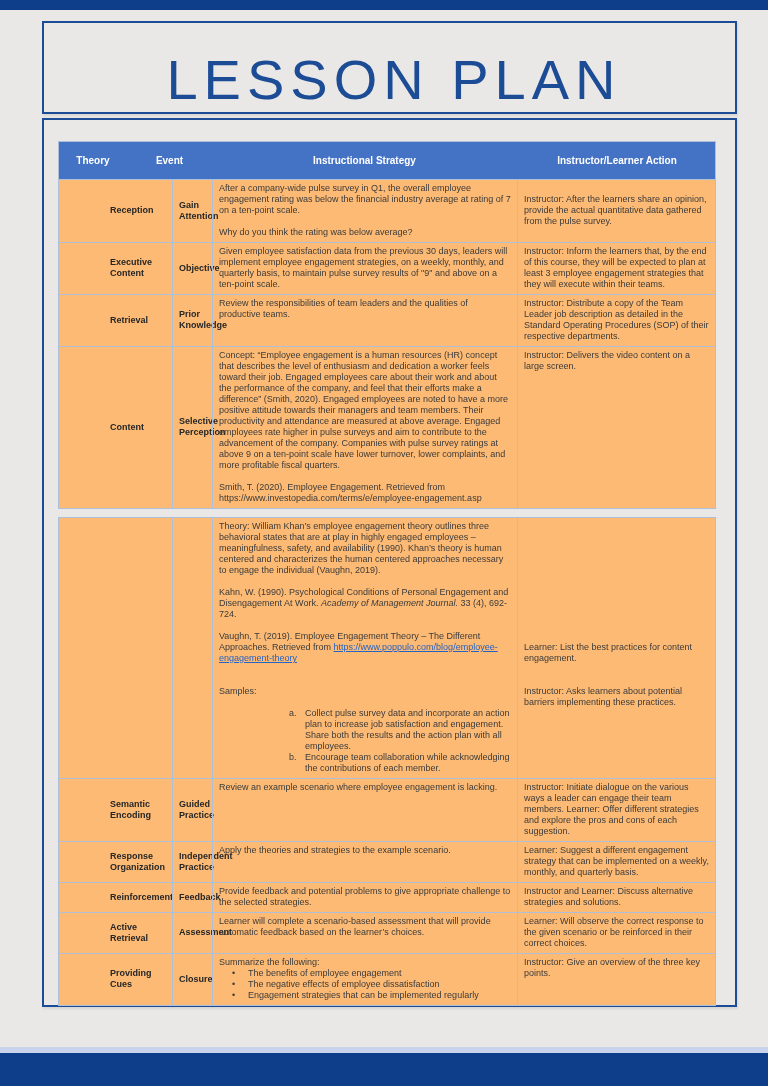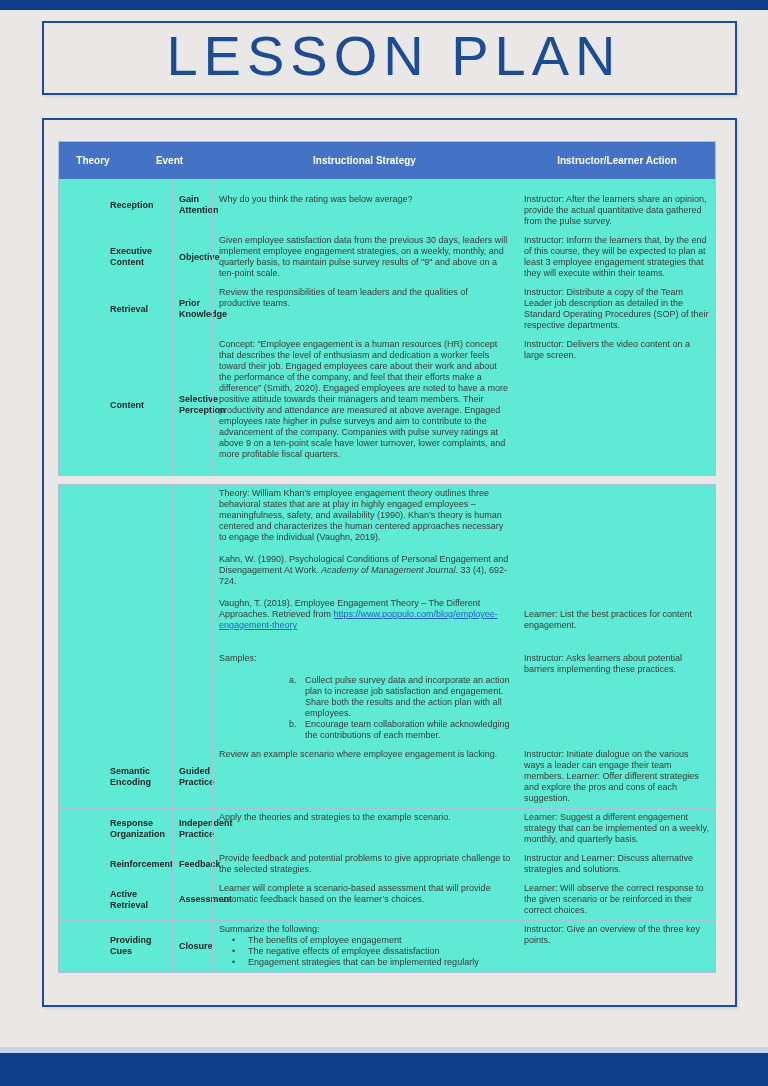--- a/index.html
+++ b/index.html
@@ -13,38 +13,38 @@
   *{box-sizing:border-box;}
   html,body{margin:0;padding:0;}
   body{
     width:768px;height:1086px;position:relative;overflow:hidden;
     background:var(--bg);
     font-family:"Liberation Sans",sans-serif;
     color:#3b3b3b;
   }
   .top-bar{position:absolute;top:0;left:0;width:768px;height:10px;background:var(--bar);}
   .title-box{
-    position:absolute;left:42px;top:21px;width:695px;height:74px;
+    position:absolute;left:42px;top:21px;width:695px;height:93px;
     border:2px solid var(--accent);
-    display:flex;align-items:flex-start;justify-content:center;
+    display:flex;align-items:flex-end;justify-content:center;
     box-shadow:1px 2px 2px rgba(0,0,0,0.08);
     padding-left:9px;
   }
   .title{
     font-size:56px;color:var(--accent);letter-spacing:6px;
     font-weight:400;white-space:nowrap;
   }
   .main-box{
     position:absolute;left:42px;top:118px;width:695px;height:889px;
     border:2px solid var(--accent);
     box-shadow:1px 2px 2px rgba(0,0,0,0.08);
   }
   .tables{position:absolute;left:14px;top:21px;width:660px;}
   .t-table{
-    width:658px;background:#5eead4;border:1px solid var(--tb);
+    width:658px;background:#fdba74;border:1px solid var(--tb);
   }
   .t-table + .t-table{margin-top:8px;}
   .t-row{
     display:grid;grid-template-columns:68px 85px 305px 200px;
   }
   .t-row + .t-row{border-top:1px solid var(--tb);}
   .h-row{
     background:var(--header-bg);min-height:37px;align-items:center;
   }
   .h-cell{
@@ -90,20 +90,21 @@
           <div class="h-cell">Instructor/Learner Action</div>
         </div>
         <div class="t-row">
           <div class="cell head-cell">
             <span>Reception</span>
           </div>
           <div class="cell head-cell">
             <span>Gain Attention</span>
           </div>
           <div class="cell ">
+            <div class="para"><span>After a company-wide pulse survey in Q1, the overall employee engagement rating was below the financial industry average at rating of 7 on a ten-point scale.</span></div>
             <div class="para">&nbsp;</div>
             <div class="para"><span>Why do you think the rating was below average?</span></div>
           </div>
           <div class="cell ">
             <div class="para">&nbsp;</div>
             <div class="para"><span>Instructor: After the learners share an opinion, provide the actual quantitative data gathered from the pulse survey.</span></div>
           </div>
         </div>
         <div class="t-row">
           <div class="cell head-cell">
@@ -136,20 +137,21 @@
         <div class="t-row">
           <div class="cell head-cell">
             <span>Content</span>
           </div>
           <div class="cell head-cell">
             <span>Selective Perception</span>
           </div>
           <div class="cell ">
             <div class="para"><span>Concept: “Employee engagement is a human resources (HR) concept that describes the level of enthusiasm and dedication a worker feels toward their job. Engaged employees care about their work and about the performance of the </span><span class="s-u">company, and</span><span> feel that their efforts make a difference” (Smith, 2020). Engaged employees are noted to have a more positive attitude towards their managers and team members. Their productivity and attendance are measured at above average. Engaged </span><span class="s-u">employees</span><span> rate higher in pulse surveys and aim to contribute to the advancement of the company. Companies with pulse survey ratings at above 9 on a ten-point scale have lower turnover, lower complaints, and more profitable fiscal quarters.</span></div>
             <div class="para">&nbsp;</div>
+            <div class="para"><span>Smith, T. (2020). Employee Engagement. Retrieved from https://www.investopedia.com/terms/e/employee-engagement.asp</span></div>
           </div>
           <div class="cell ">
             <div class="para"><span>Instructor:  Delivers the video content on a large screen.</span></div>
           </div>
         </div>
       </div>
       <div class="t-table">
         <div class="t-row">
           <div class="cell head-cell">
             <span></span>

